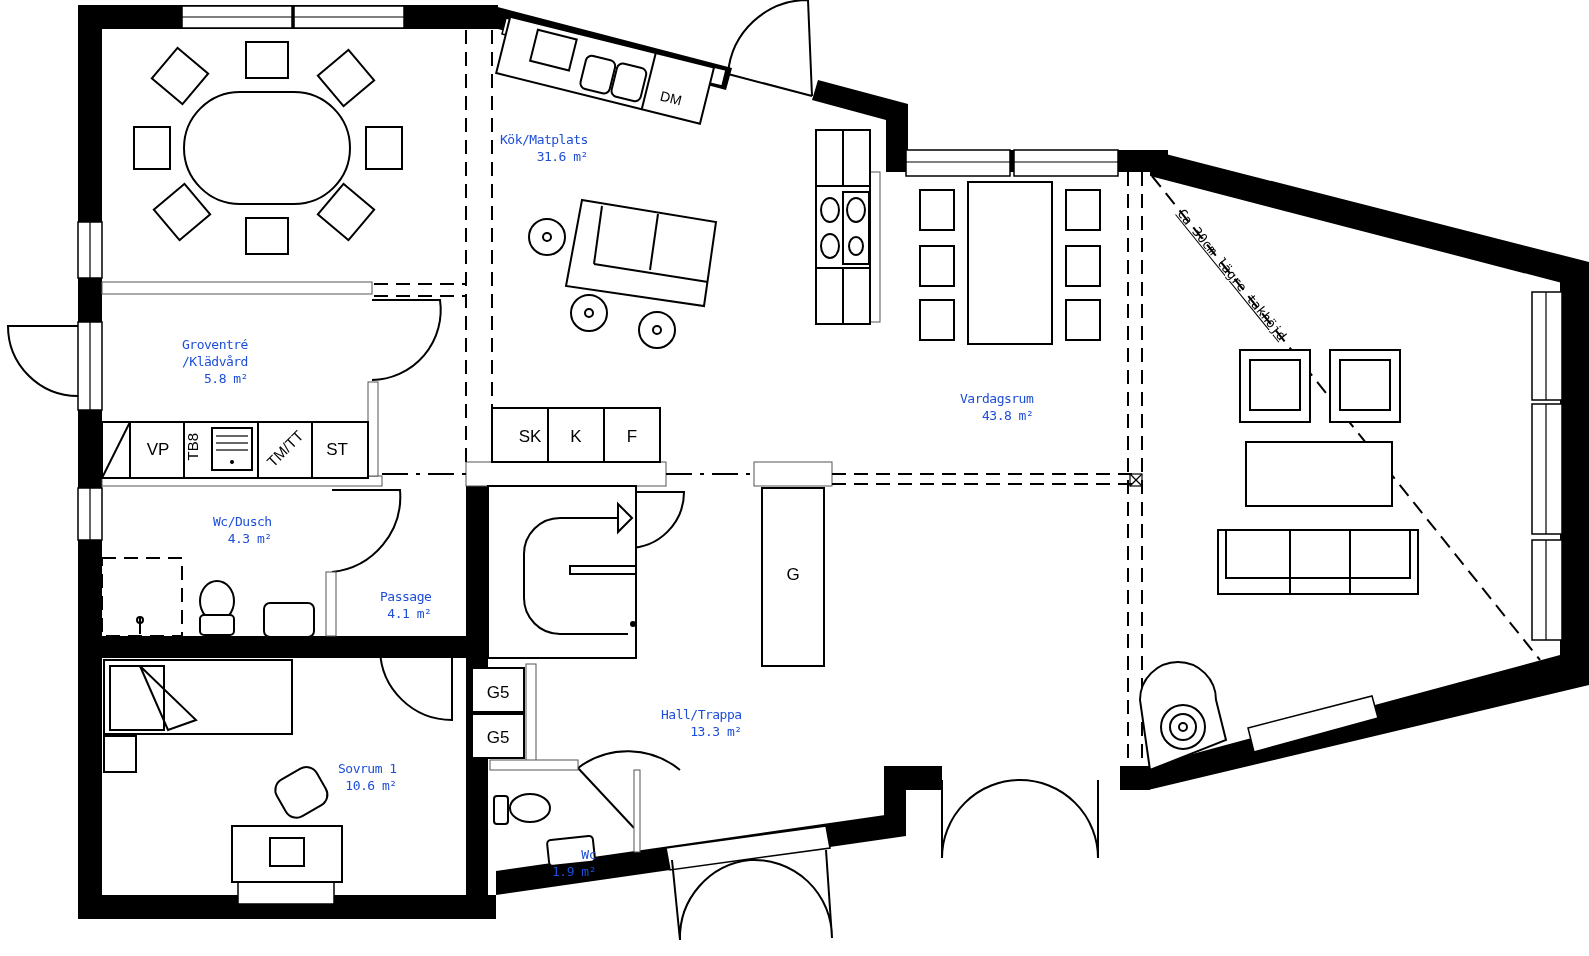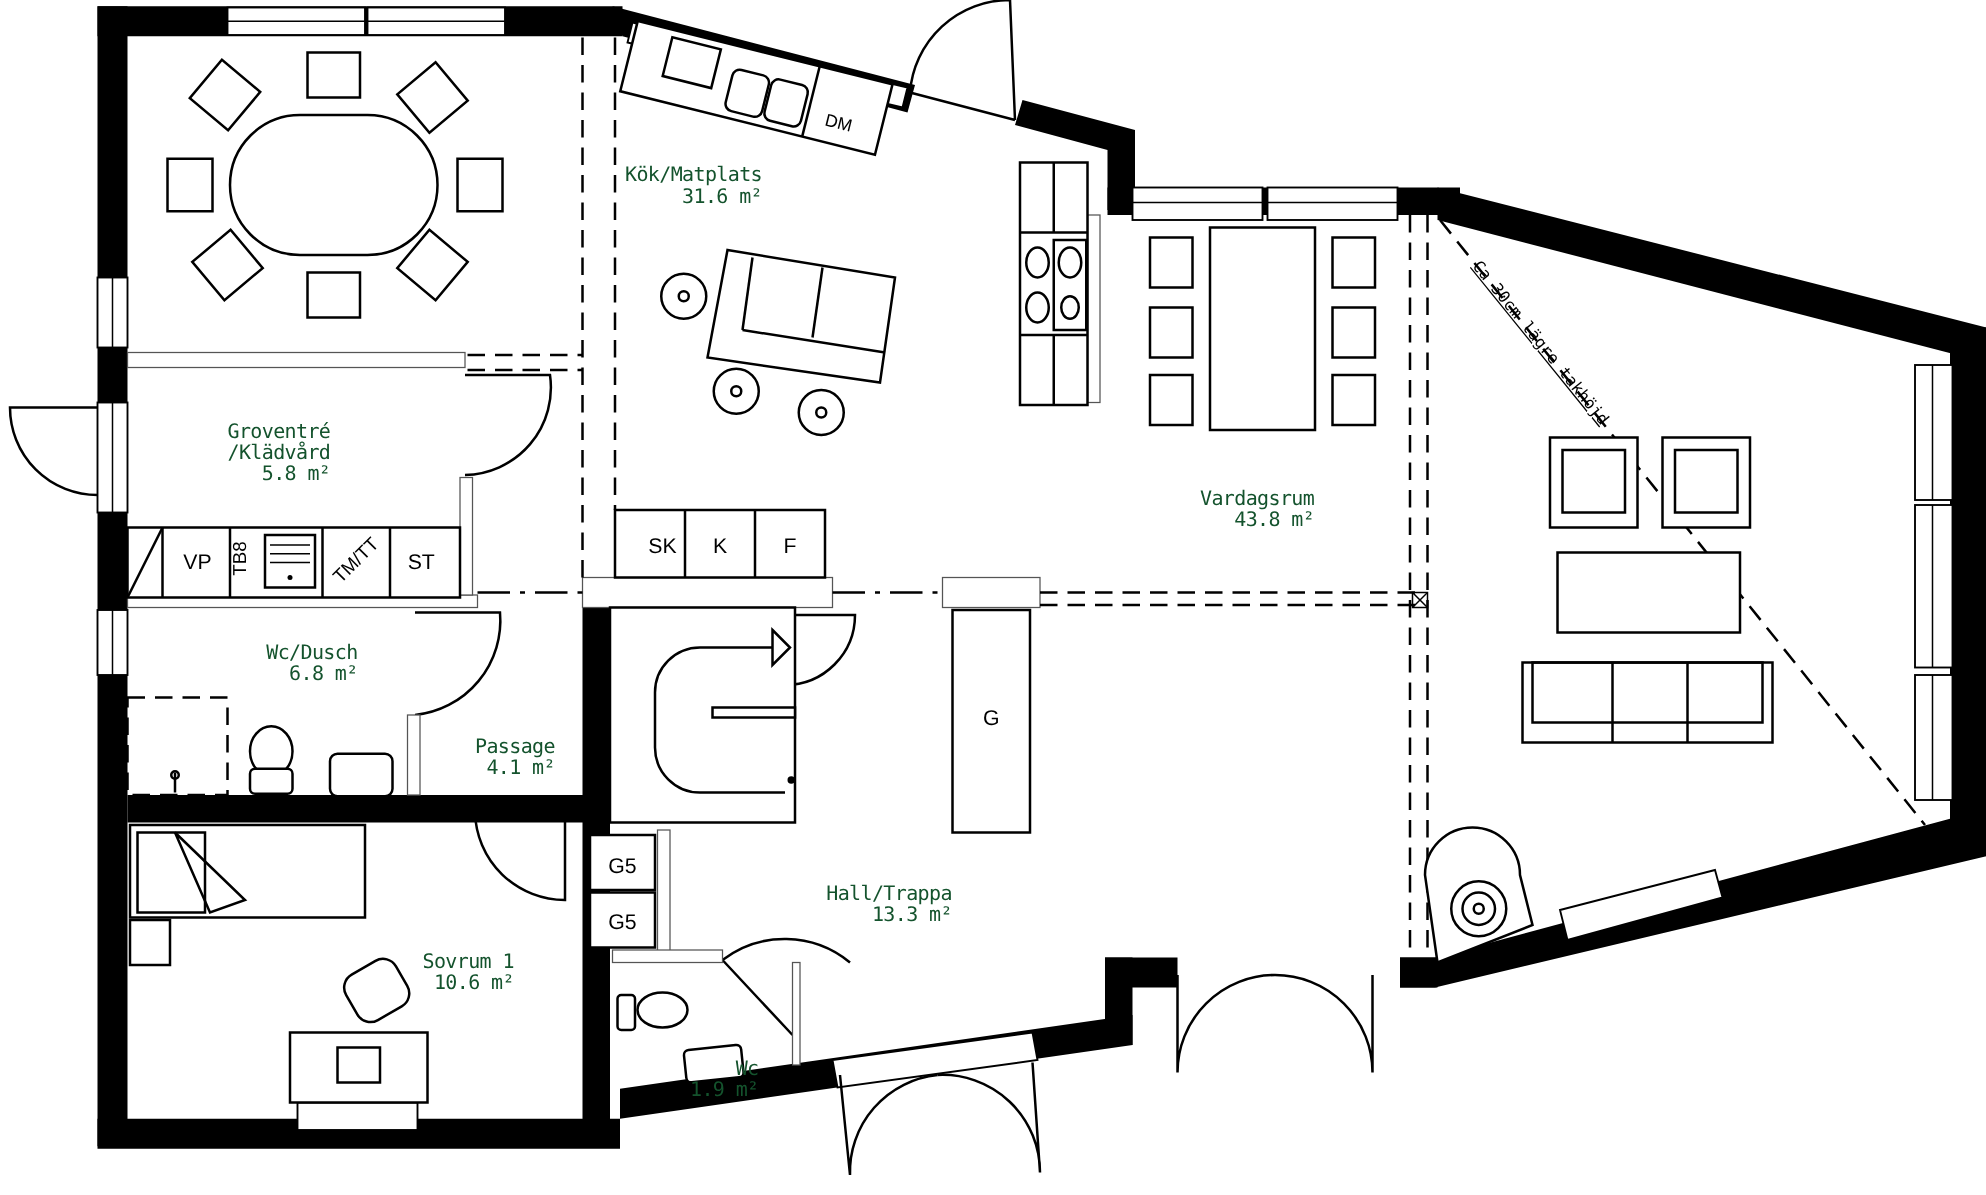--- a/index.html
+++ b/index.html
@@ -6,21 +6,21 @@
   body{width:1589px;height:956px;overflow:hidden;position:relative;font-family:"DejaVu Sans Mono","Liberation Mono",monospace;}
   #plan{position:absolute;left:0;top:0;width:1589px;height:956px;}
   .wall{fill:#000;}
   .ln{fill:none;stroke:#000;stroke-width:2;}
   .thin{fill:none;stroke:#000;stroke-width:1.2;}
   .fur{fill:#fff;stroke:#000;stroke-width:2;}
   .dash{fill:none;stroke:#000;stroke-width:2;stroke-dasharray:14 8;}
   .dashdot{fill:none;stroke:#000;stroke-width:2;stroke-dasharray:26 8 4 8;}
   .win{fill:#fff;stroke:#000;stroke-width:1.5;}
   .partition{fill:#fff;stroke:#555;stroke-width:1;}
-  .lbl{position:absolute;text-align:center;font-size:16px;line-height:17px;color:#14532d;white-space:nowrap;font-family:"DejaVu Sans Mono","Liberation Mono",monospace;letter-spacing:-0.5px;}
+  .lbl{position:absolute;text-align:center;font-size:13px;line-height:17px;color:#1d4ed8;white-space:nowrap;font-family:"DejaVu Sans Mono","Liberation Mono",monospace;letter-spacing:-0.5px;}
   .lbl .area{display:block;text-align:right;}
   .cab{position:absolute;font-family:"Liberation Sans",sans-serif;font-size:17px;color:#000;text-align:center;}
   .note{position:absolute;font-size:13px;font-family:"DejaVu Sans Mono",monospace;transform-origin:0 0;white-space:nowrap;text-decoration:underline;}
 </style>
 </head>
 <body>
 
 <svg id="plan" viewBox="0 0 1589 956" xmlns="http://www.w3.org/2000/svg">
 
   <g>
@@ -267,21 +267,21 @@
   <span>Kök/Matplats</span>
   <span class="area">31.6 m²</span>
 </div>
 <div class="lbl" style="left:182px;top:336px;">
   <span class="area">Groventré</span>
   <span class="area">/Klädvård</span>
   <span class="area">5.8 m²</span>
 </div>
 <div class="lbl" style="left:213px;top:513px;">
   <span class="area">Wc/Dusch</span>
-  <span class="area">6.8 m²</span>
+  <span class="area">4.3 m²</span>
 </div>
 <div class="lbl" style="left:380px;top:588px;">
   <span class="area">Passage</span>
   <span class="area">4.1 m²</span>
 </div>
 <div class="lbl" style="left:338px;top:760px;">
   <span class="area">Sovrum 1</span>
   <span class="area">10.6 m²</span>
 </div>
 <div class="lbl" style="left:552px;top:798px;margin-top:48px;">

